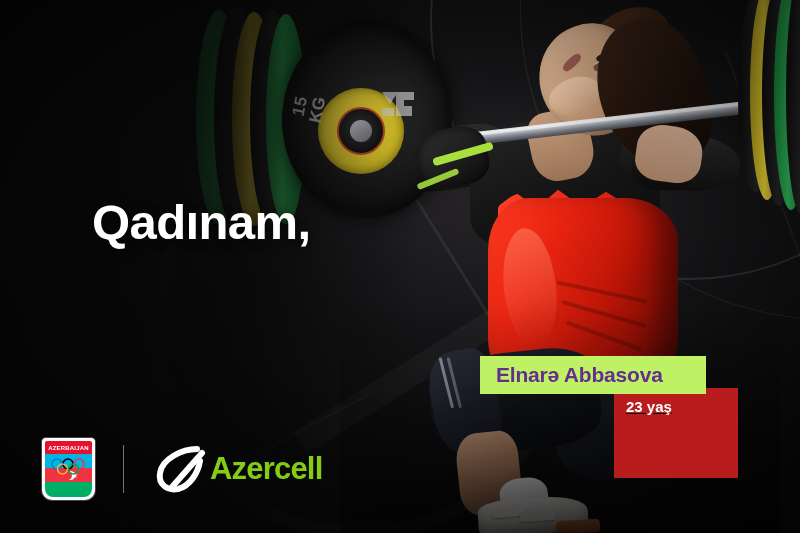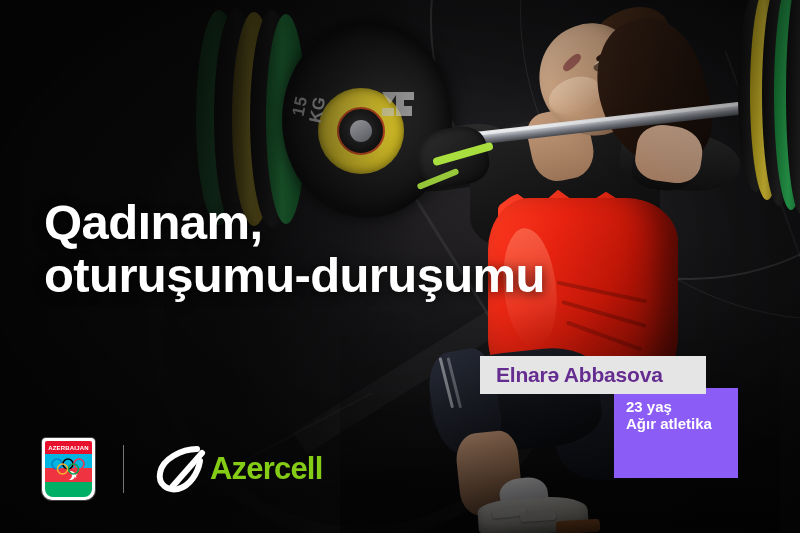--- a/index.html
+++ b/index.html
@@ -417,45 +417,46 @@
     left:44px; top:196px;
     width:600px;
     color:#ffffff;
     font-size:49px;
     font-weight:bold;
     line-height:1.09;
     letter-spacing:-0.6px;
     text-shadow:0 2px 12px rgba(0,0,0,0.7);
     z-index:12;
   }
-  .headline div { white-space:nowrap; }
+  .headline div { white-space:nowrap;margin-left:48px; }
 
   
   .name-card {
     position:absolute;
     left:480px; top:356px;
     width:226px; height:38px;
-    background:#e5e5e5;
+    background:#bef264;
     display:flex; align-items:center;
     padding-left:16px;
     z-index:14;
   }
   .name-card span {
     color:#662d91;
     font-size:21px;
     font-weight:bold;
     letter-spacing:-0.2px;
   }
   .info-card {
     position:absolute;
     left:614px; top:388px;
     width:124px; height:90px;
-    background:#8b5cf6;
+    background:#b91c1c;
     padding:10px 9px 26px 12px;
     z-index:13;
+    text-decoration:underline;
   }
   .info-age {
     color:#ffffff;
     font-size:15px;
     font-weight:bold;
     line-height:17px;
   }
   .info-sport {
     color:#ffffff;
     font-size:15px;
@@ -623,30 +624,28 @@
     <div class="glove-r"></div>
 
     <div class="photo-shadow"></div>
   </div>
 
   <div class="left-darken"></div>
   <div class="bg-vignette"></div>
 
   <div class="headline">
     <div>Qadınam,</div>
-    <div>oturuşumu-duruşumu</div>
   </div>
 
   <div class="name-card">
     <span>Elnarə Abbasova</span>
   </div>
 
   <div class="info-card">
     <div class="info-age">23 yaş</div>
-    <div class="info-sport">Ağır atletika</div>
   </div>
 
   <div class="footer">
 
     <div class="noc-badge">
       <div class="noc-inner">
         <div class="noc-title">AZERBAIJAN</div>
         <div class="noc-flag-blue"></div>
         <div class="noc-flag-red"></div>
         <div class="noc-flag-green"></div>

